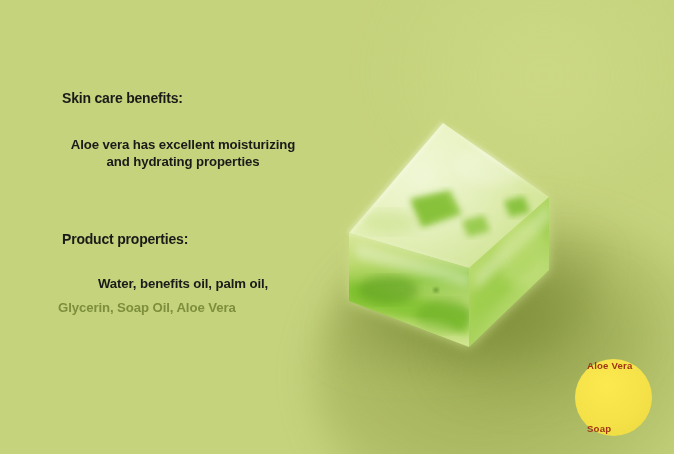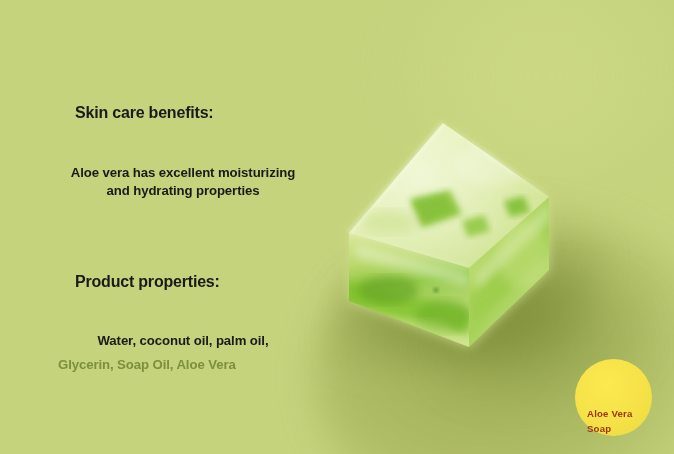--- a/index.html
+++ b/index.html
@@ -51,25 +51,25 @@
   }
 
   
   .text-col {
     position: absolute;
     left: 58px;
     top: 86px;
     width: 250px;
   }
   .heading {
-    font-size: 16px;
+    font-size: 14px;
     font-weight: bold;
     color: #1a1a18;
     letter-spacing: -0.2px;
-    margin: 17px;
+    margin: 4px;
     line-height: 1.2;
   }
   .body-text {
     font-size: 13.2px;
     font-weight: bold;
     color: #1a1a18;
     line-height: 1.32;
     margin: 0;
     letter-spacing: -0.1px;
     text-align: center;
@@ -131,21 +131,21 @@
   .badge {
     position: absolute;
     left: 575px;
     top: 359px;
     width: 77px;
     height: 77px;
     border-radius: 50%;
     background: radial-gradient(circle at 42% 34%, #fbe94f 0%, #f5e248 55%, #ecd93f 100%);
     display: flex;
     flex-direction: column;
-    justify-content: flex-end;
+    justify-content: space-between;
     align-items: flex-start;
     box-sizing: border-box;
     padding-left: 12px;
   }
   .badge-line {
     font-size: 9.6px;
     font-weight: bold;
     color: #9e3414;
     line-height: 1.5;
     letter-spacing: 0.2px;
@@ -277,21 +277,21 @@
     </svg>
   </div>
 
   <div class="text-col">
     <p class="heading">Skin care benefits:</p>
     <div class="gap-a"></div>
     <p class="body-text">Aloe vera has excellent moisturizing and hydrating properties</p>
     <div class="gap-b"></div>
     <p class="heading">Product properties:</p>
     <div class="gap-c"></div>
-    <p class="body-text">Water, coconut oil, palm oil,</p>
+    <p class="body-text">Water, benefits oil, palm oil,</p>
     <div class="gap-d"></div>
     <p class="accent-text">Glycerin, Soap Oil, Aloe Vera</p>
   </div>
 
   <div class="badge">
     <span class="badge-line">Aloe Vera</span>
     <span class="badge-line">Soap</span>
   </div>
 
 </div>

